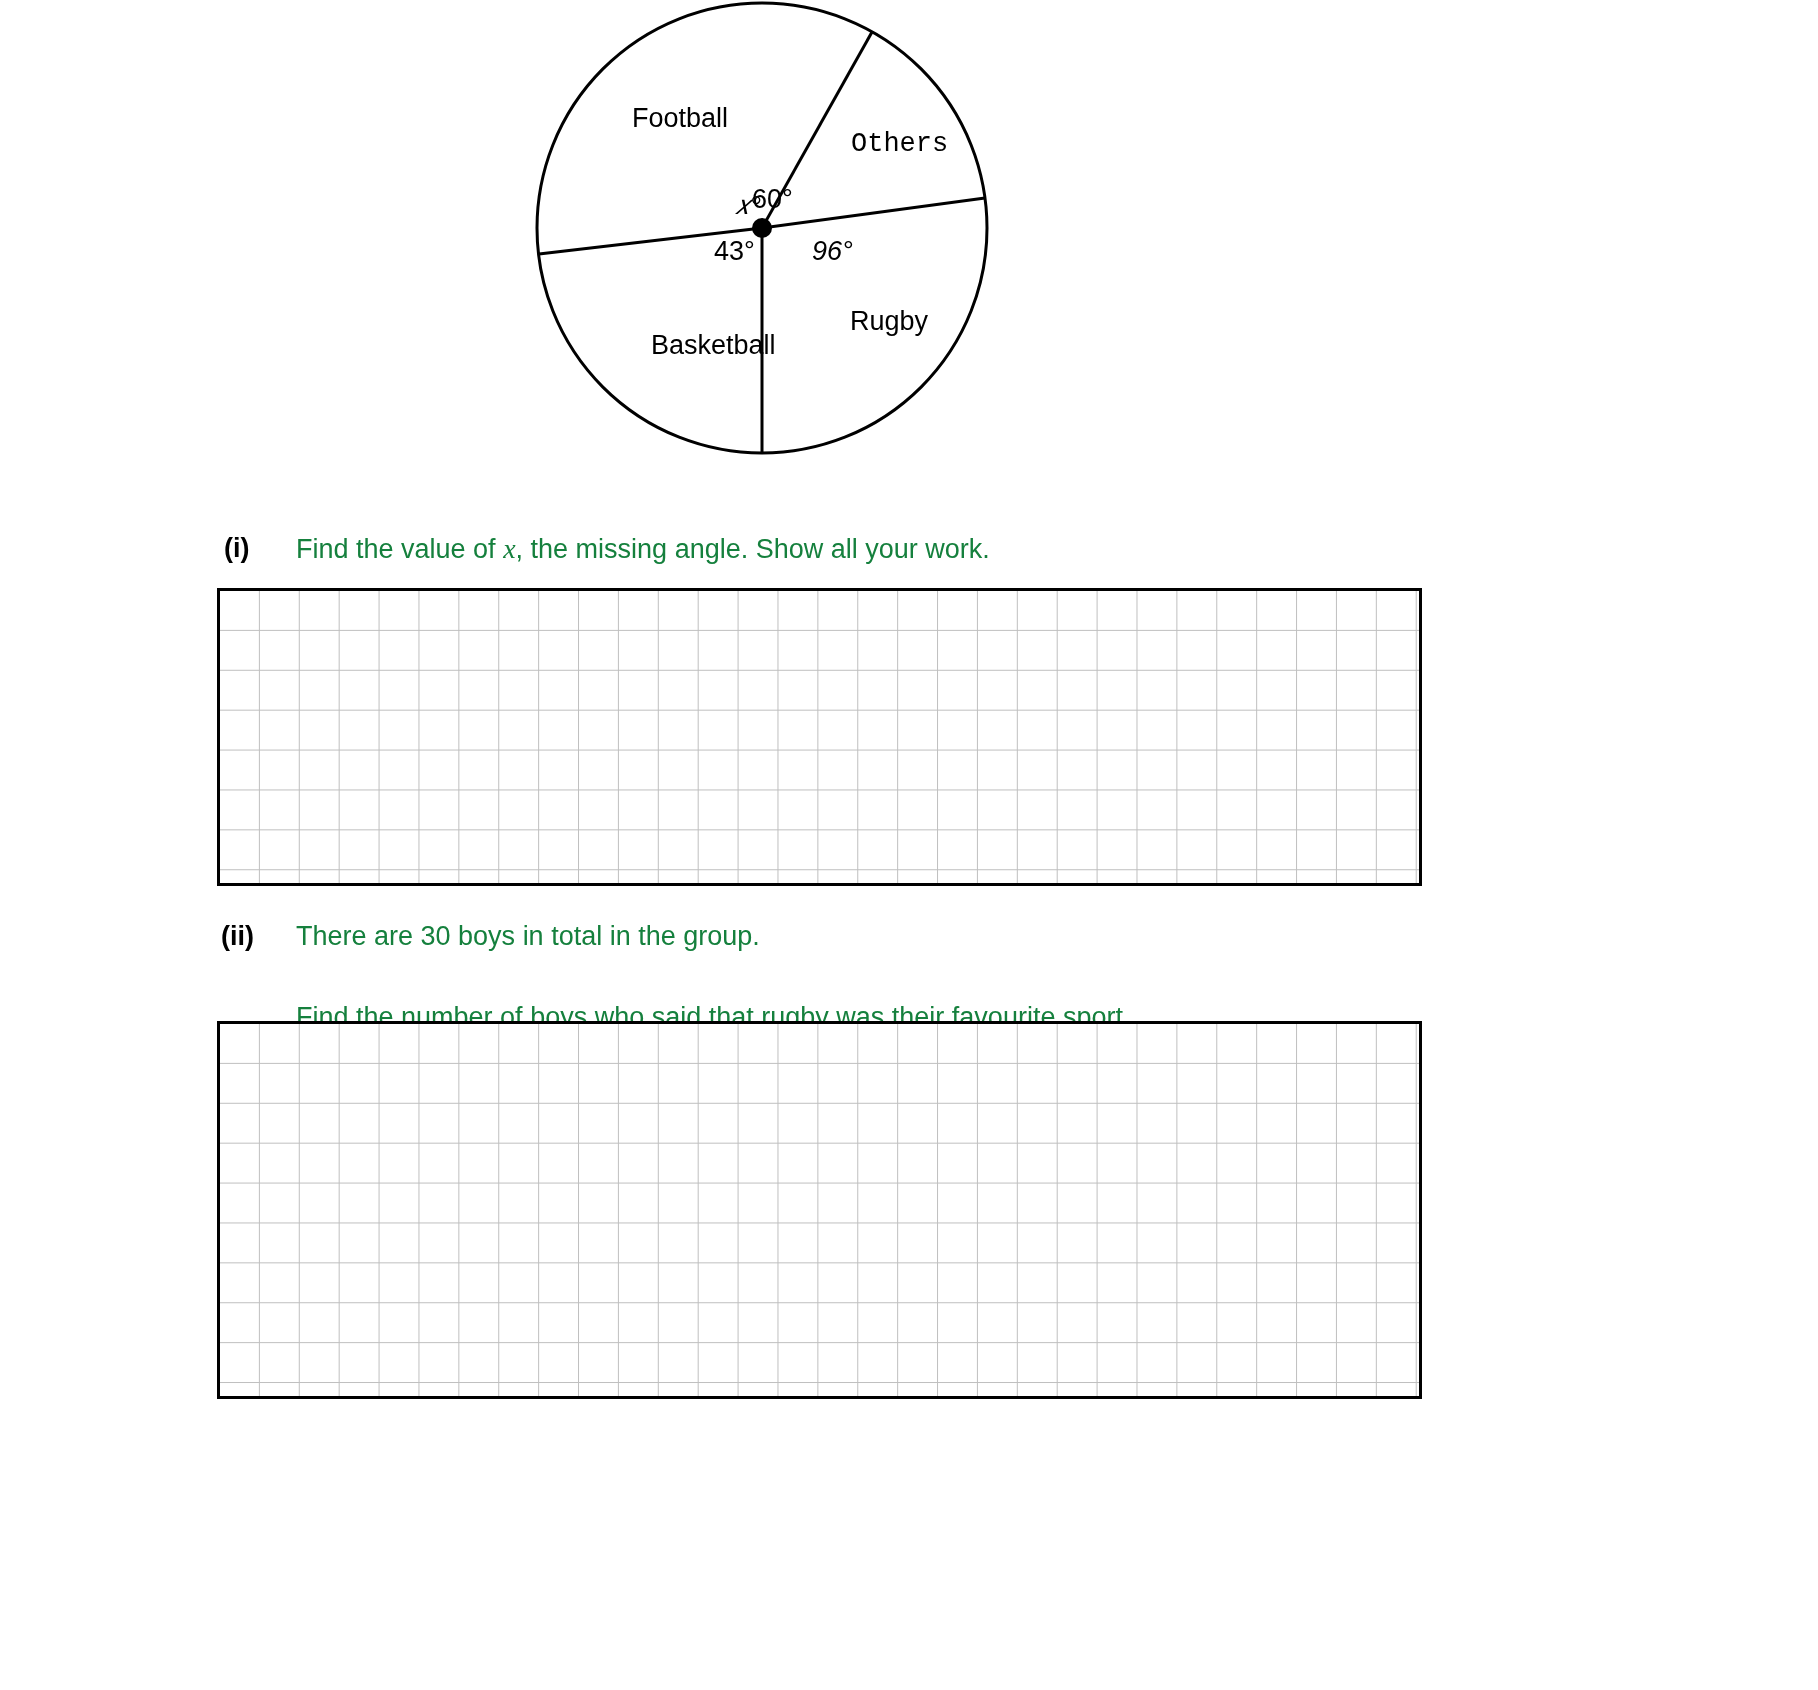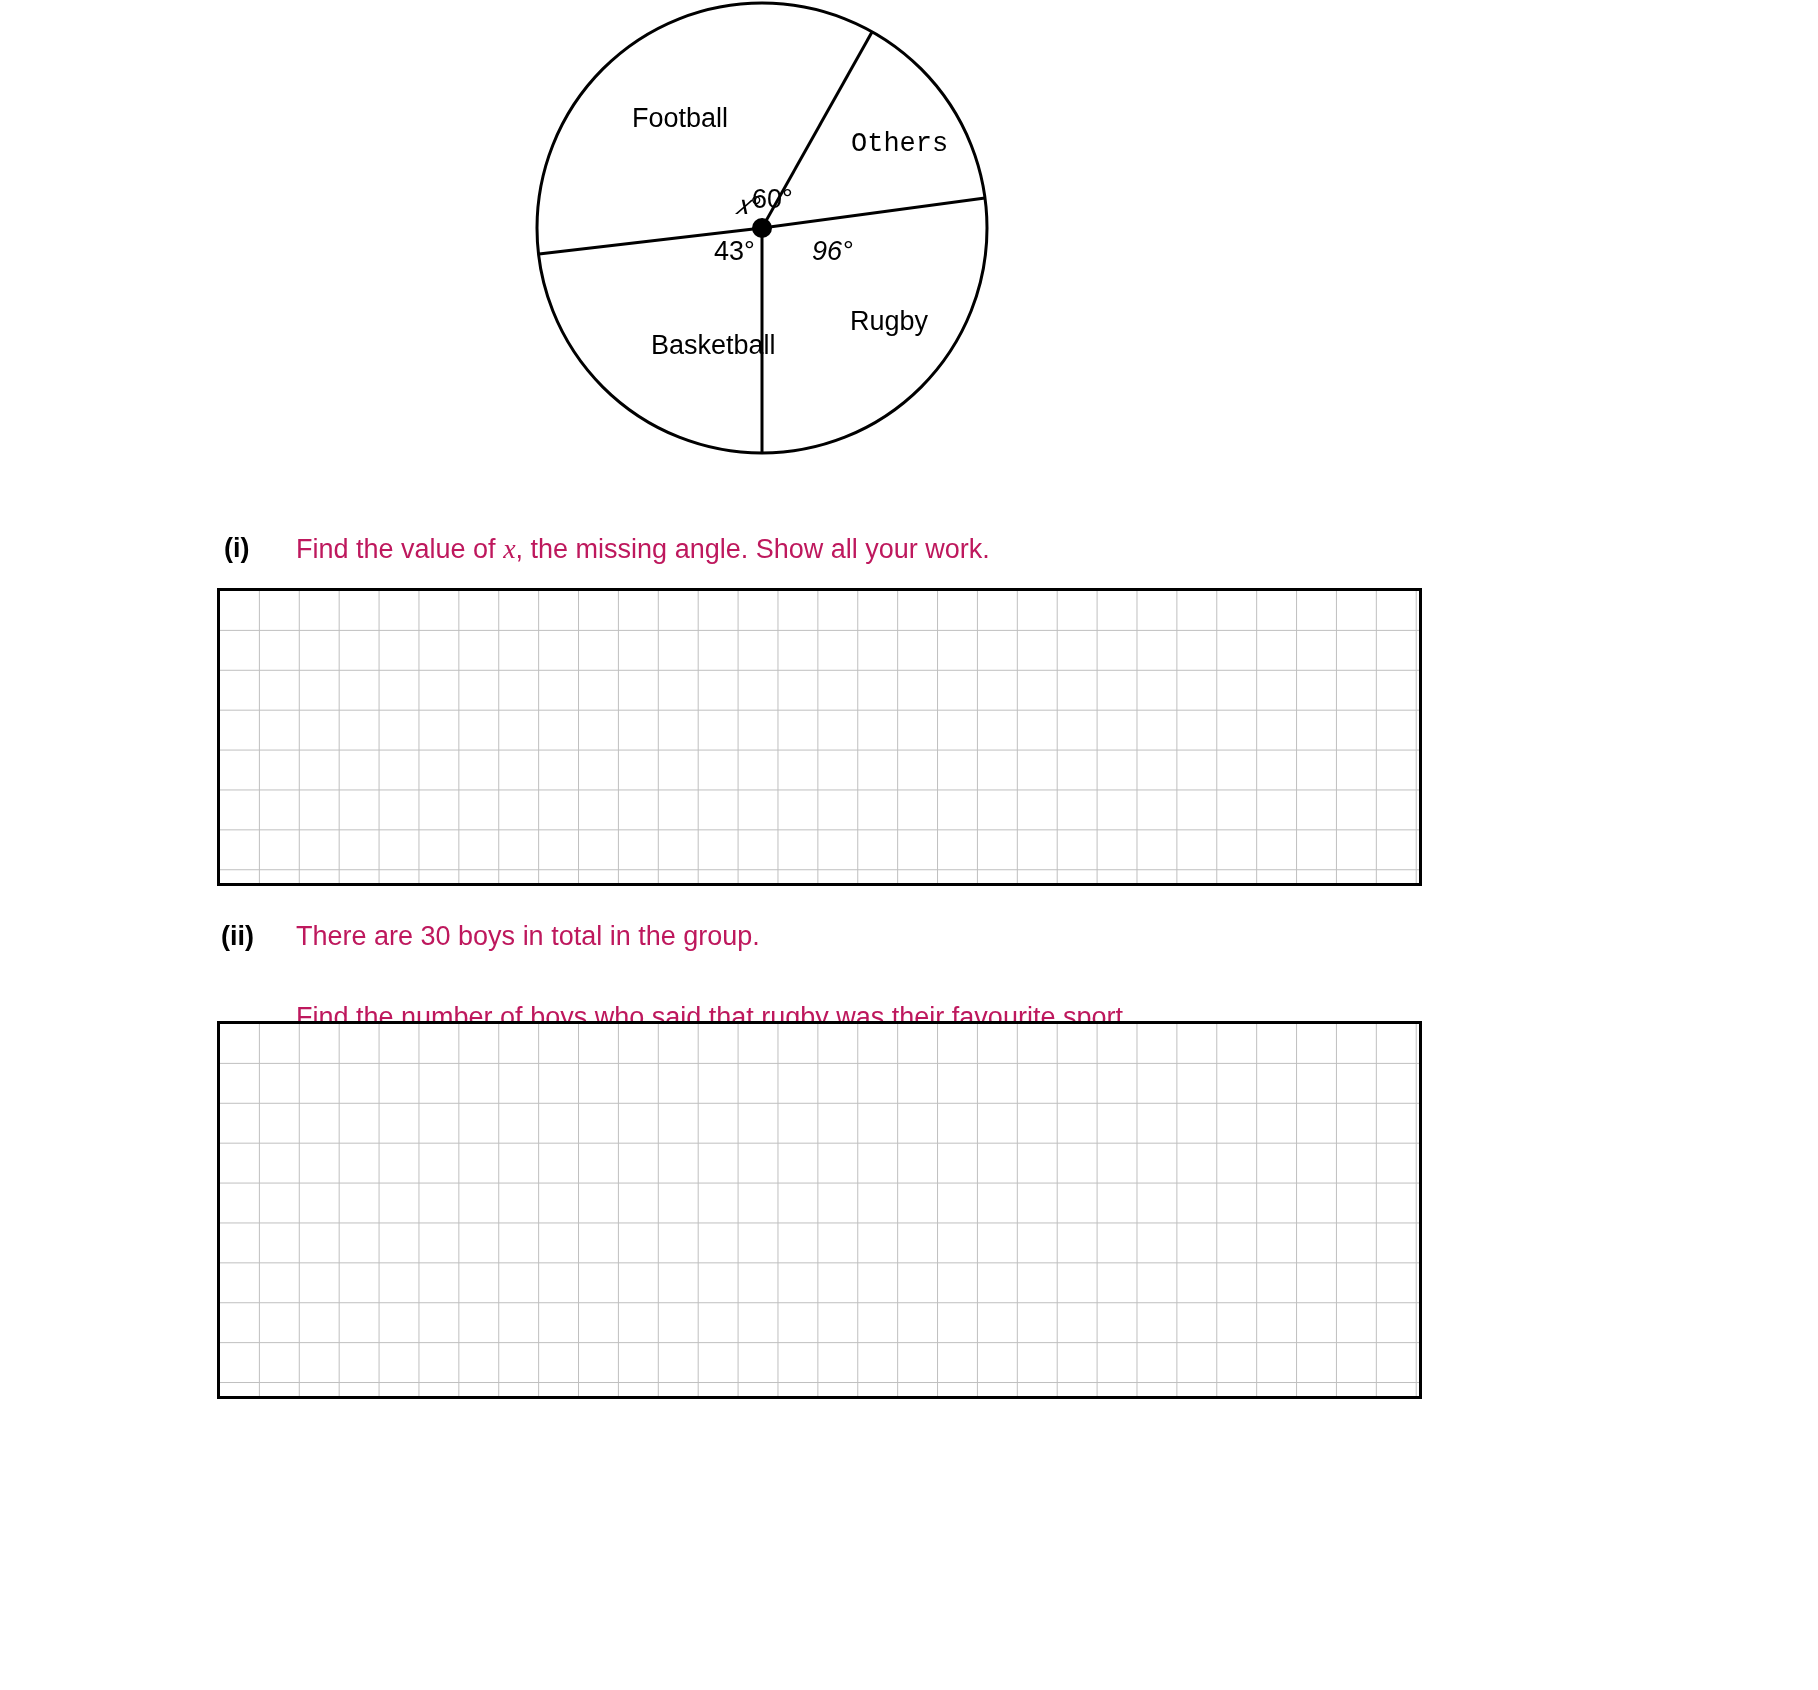--- a/index.html
+++ b/index.html
@@ -54,21 +54,21 @@
     position: absolute;
     font-weight: bold;
     font-family: "Liberation Sans", sans-serif;
     font-size: 27px;
     color: #000;
   }
   .q-text {
     position: absolute;
     font-family: "Liberation Sans", sans-serif;
     font-size: 27px;
-    color: #be185d;
+    color: #15803d;
     white-space: nowrap;
   }
   .var-x {
     font-family: "Liberation Serif", serif;
     font-style: italic;
     font-size: 28px;
   }
 
   
   .grid-box {

